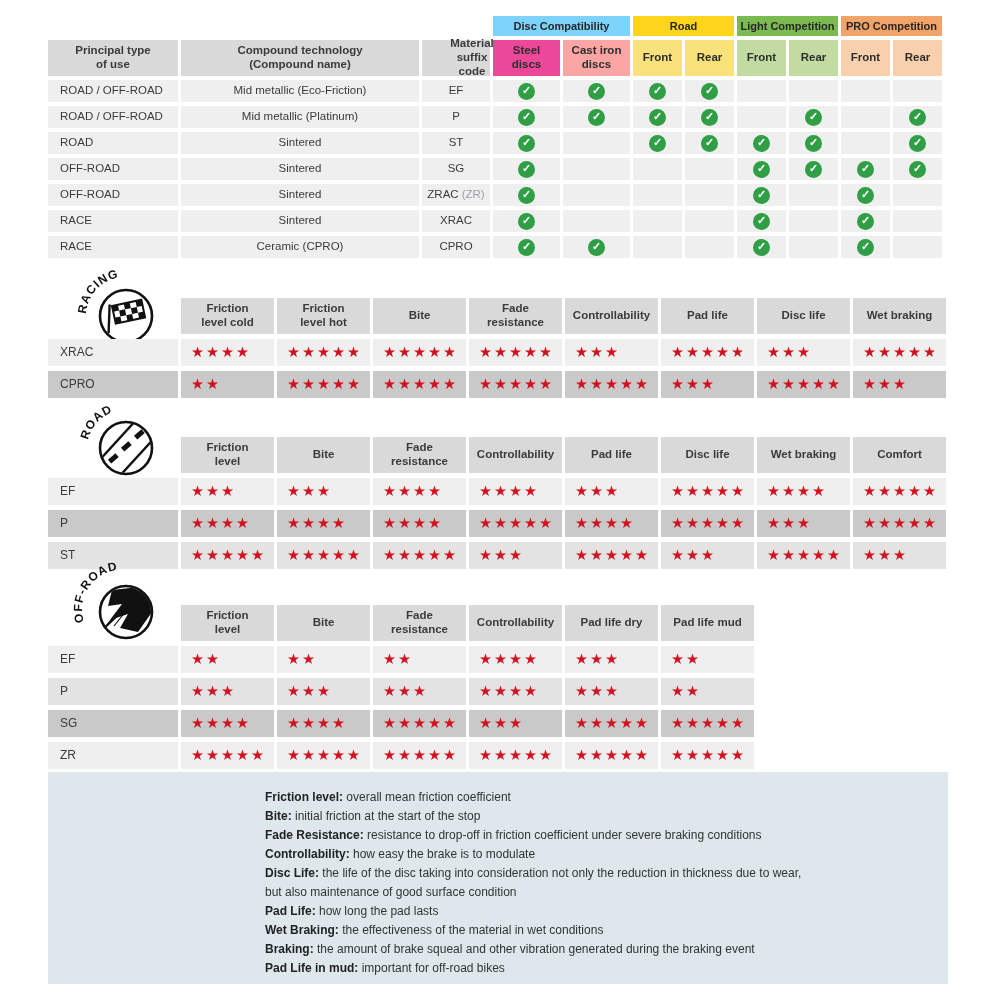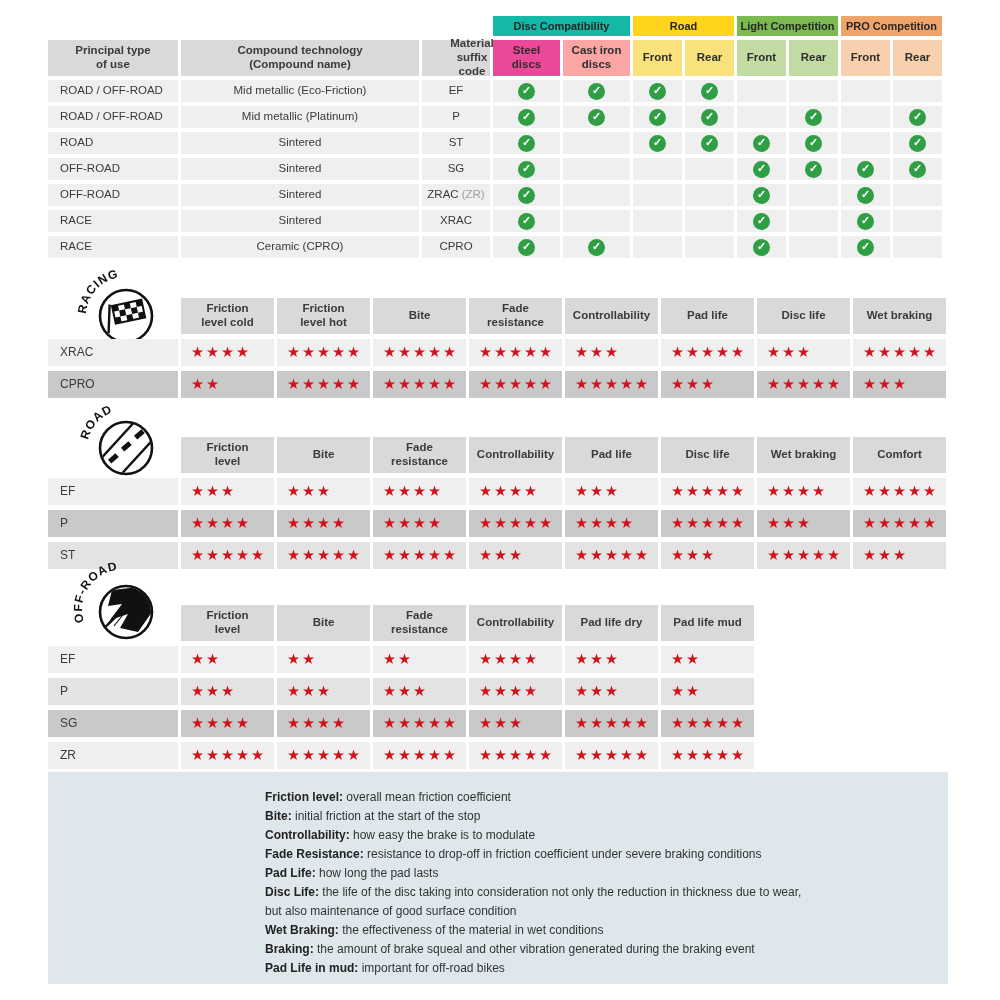--- a/index.html
+++ b/index.html
@@ -50,21 +50,21 @@
   .legend-entry { margin:0; font-size:12px; line-height:19px; color:#333;
                   white-space:pre-line; }
   .legend-entry .term { font-weight:700; color:#222; }
 </style>
 </head>
 <body>
 
 <div class="page">
 
   <div class="compat">
-      <div class="group-hdr" style="background: #14b8a6; grid-area: 1 / 4 / auto / span 2;">Disc Compatibility</div>
+      <div class="group-hdr" style="background: #7dd3fc; grid-area: 1 / 4 / auto / span 2;">Disc Compatibility</div>
       <div class="group-hdr" style="background: rgb(255, 212, 28); grid-area: 1 / 6 / auto / span 2;">Road</div>
       <div class="group-hdr" style="background: rgb(122, 186, 80); grid-area: 1 / 8 / auto / span 2;">Light Competition</div>
       <div class="group-hdr" style="background: rgb(241, 164, 105); grid-area: 1 / 10 / auto / span 2;">PRO Competition</div>
       <div class="cell hdr" style="grid-area: 2 / 1;">Principal type
 of use</div>
       <div class="cell hdr" style="grid-area: 2 / 2;">Compound technology
 (Compound name)</div>
       <div class="cell hdr" style="grid-area: 2 / 3; padding-left: 32px;">Material
 suffix code</div>
       <div class="cell sub-hdr" style="background: #ec4899; grid-area: 2 / 4;">Steel
@@ -516,24 +516,24 @@
       </div>
       <div class="cell starcell shade-light">
         <div class="stars">★★★★★</div>
       </div>
     </div>
 
   <div class="legend">
     <div>
         <p class="legend-entry"><span class="term">Friction level: </span><span>overall mean friction coefficient</span></p>
         <p class="legend-entry"><span class="term">Bite: </span><span>initial friction at the start of the stop</span></p>
+        <p class="legend-entry"><span class="term">Fade Resistance: </span><span>resistance to drop-off in friction coefficient under severe braking conditions</span></p>
         <p class="legend-entry"><span class="term">Controllability: </span><span>how easy the brake is to modulate</span></p>
-        <p class="legend-entry"><span class="term">Fade Resistance: </span><span>resistance to drop-off in friction coefficient under severe braking conditions</span></p>
-        <p class="legend-entry"><span class="term">Pad Life: </span><span>how long the pad lasts</span></p>
         <p class="legend-entry"><span class="term">Disc Life: </span><span>the life of the disc taking into consideration not only the reduction in thickness due to wear,
 but also maintenance of good surface condition</span></p>
+        <p class="legend-entry"><span class="term">Pad Life: </span><span>how long the pad lasts</span></p>
         <p class="legend-entry"><span class="term">Wet Braking: </span><span>the effectiveness of the material in wet conditions</span></p>
         <p class="legend-entry"><span class="term">Braking: </span><span>the amount of brake squeal and other vibration generated during the braking event</span></p>
         <p class="legend-entry"><span class="term">Pad Life in mud: </span><span>important for off-road bikes</span></p>
       </div>
   </div>
 
 </div>
 
 </body></html>

